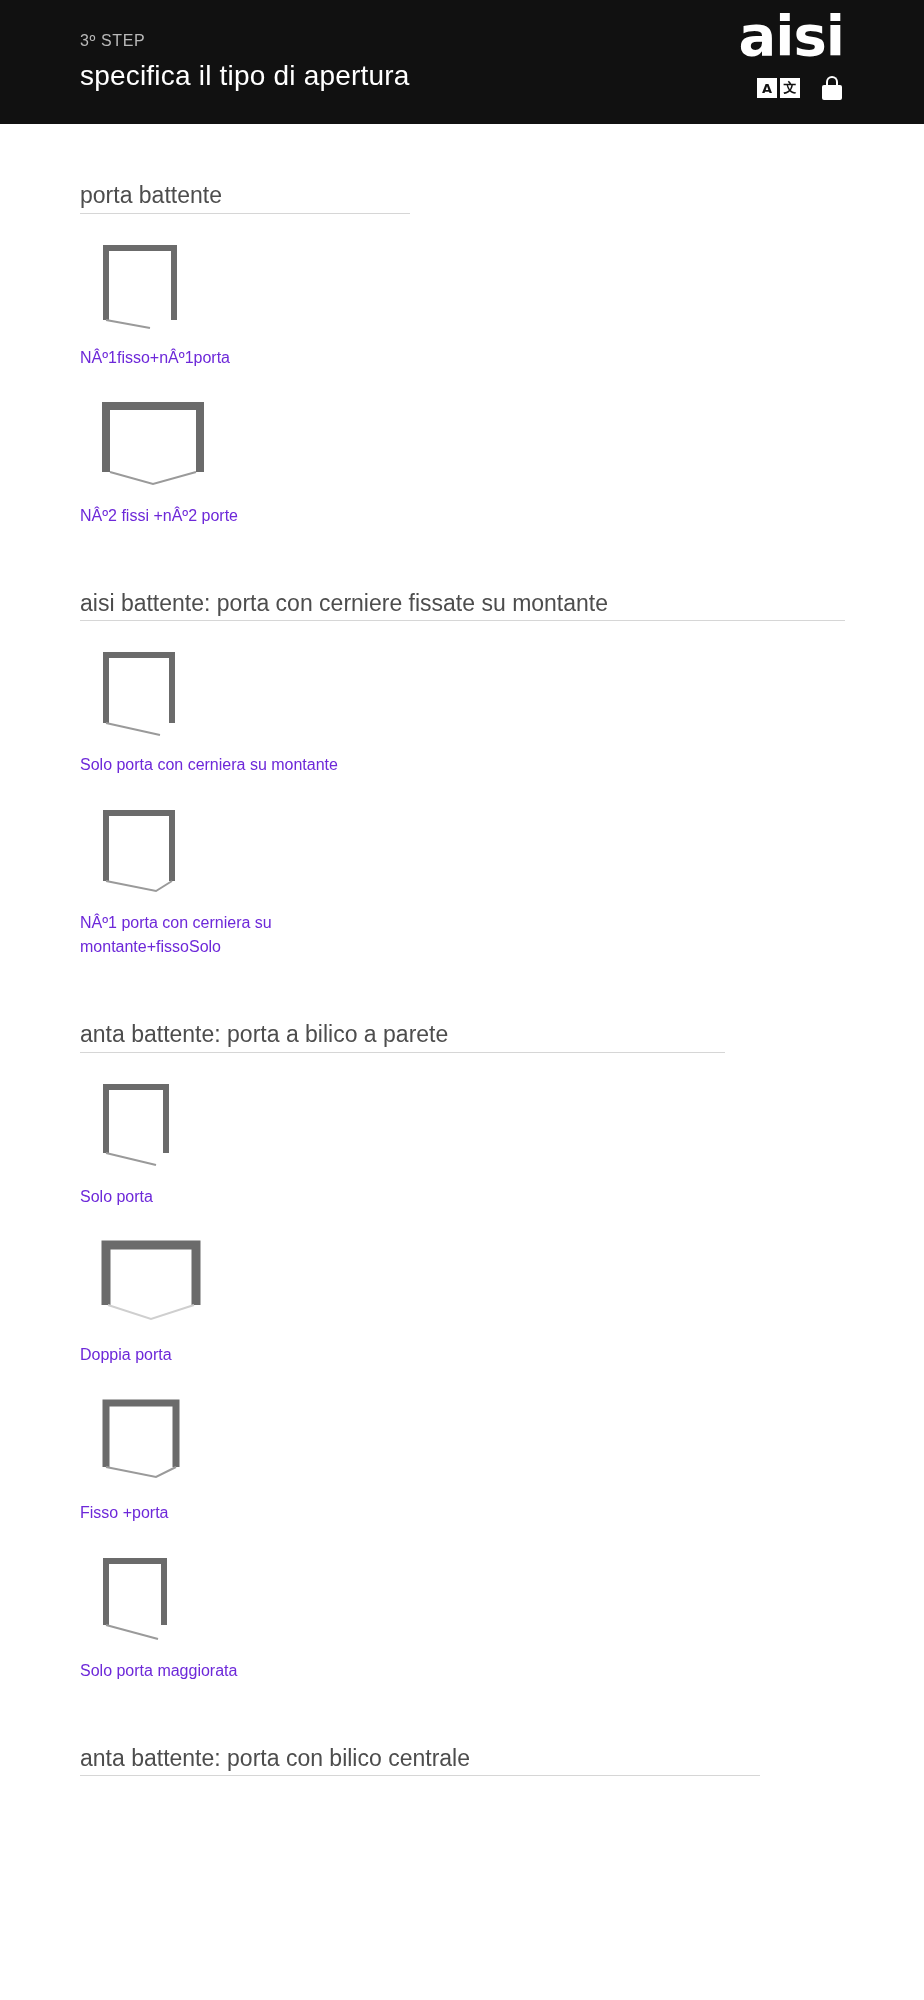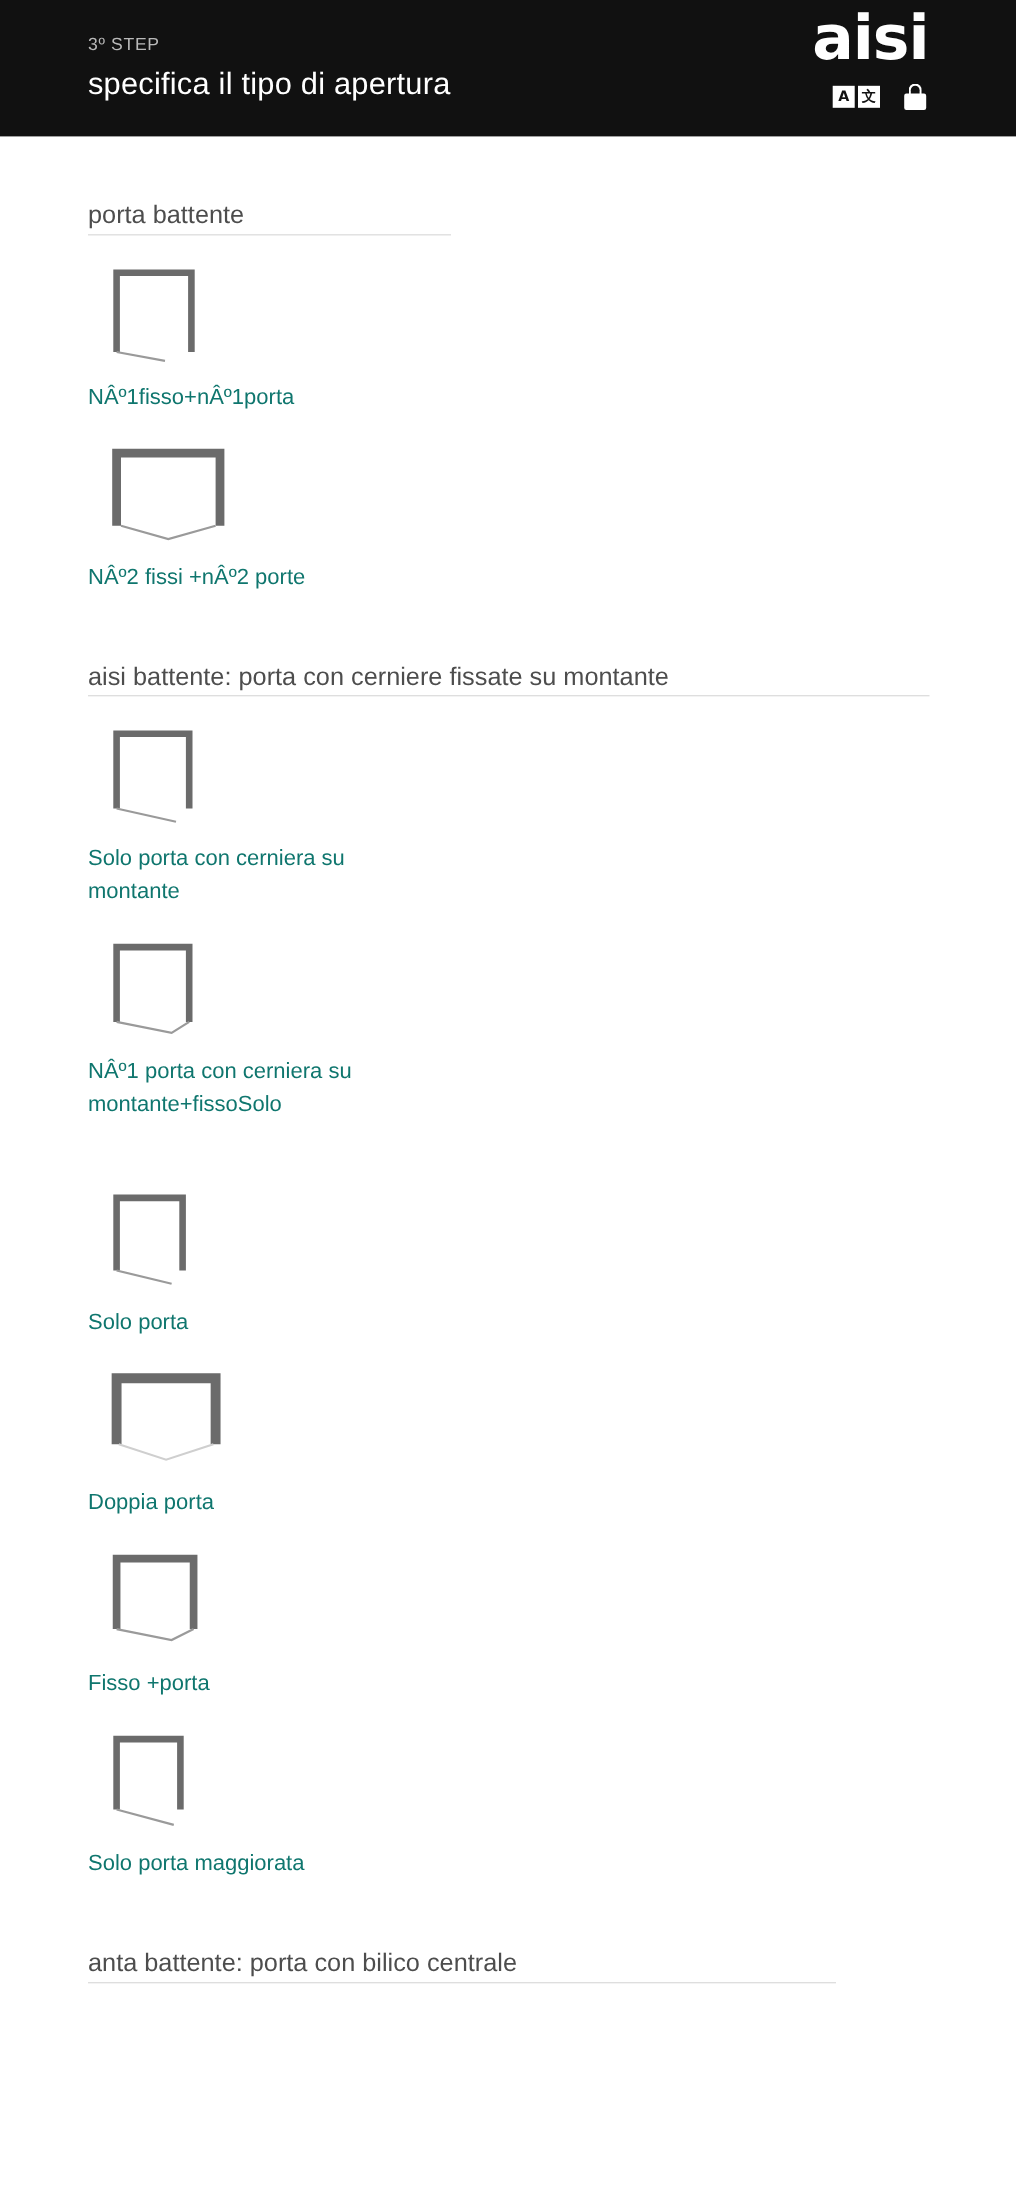--- a/index.html
+++ b/index.html
@@ -118,22 +118,22 @@
     width: 400px;
     margin-bottom: 28px;
   }
   .option-figure {
     height: 90px;
     display: flex;
     align-items: flex-end;
     padding-left: 20px;
   }
   .option-label {
-    font-size: 20px;
-    color: #0f766e;
+    font-size: 16px;
+    color: #6d28d9;
     line-height: 1.5;
     margin-top: 16px;
     max-width: 300px;
   }
 </style>
 </head>
 <body>
 
 <div class="header">
   <div class="step-label">3º STEP</div>
@@ -205,20 +205,21 @@
             <path d="M6 74 L56 84 L72 74" fill="none" stroke="#9a9a9a" stroke-width="2"></path>
           </svg>
         </div>
         <div class="option-label">NÂº1 porta con cerniera su montante+fissoSolo</div>
       </div>
 
     </div>
   </div>
 
   <div class="section">
+    <div class="section-title w3">anta battente: porta a bilico a parete</div>
     <div class="options">
 
       <div class="option">
         <div class="option-figure">
           <svg width="110" height="88" viewBox="0 0 110 88">
             <path d="M6 72 L6 6 L66 6 L66 72" fill="none" stroke="#6b6b6b" stroke-width="6"></path>
             <path d="M6 72 L56 84" fill="none" stroke="#9a9a9a" stroke-width="2"></path>
           </svg>
         </div>
         <div class="option-label">Solo porta</div>

